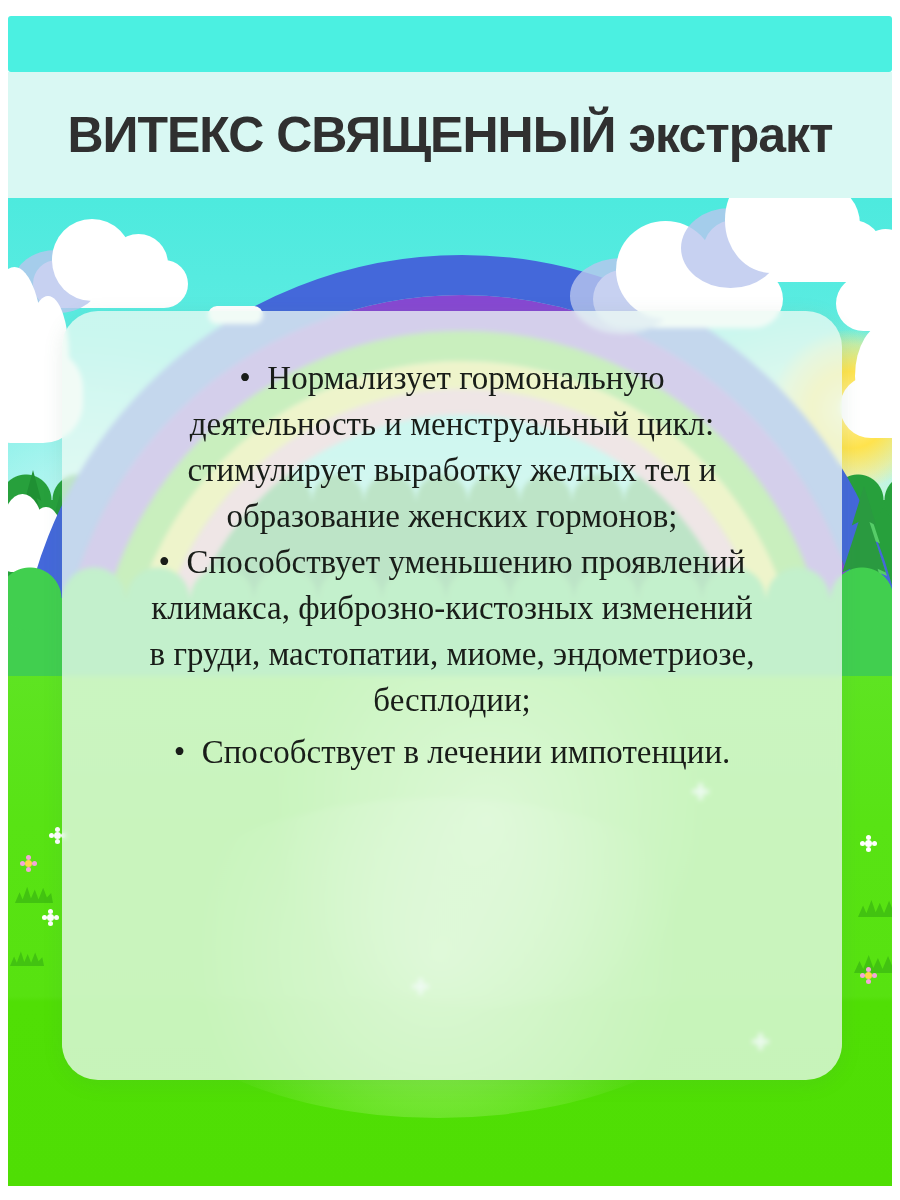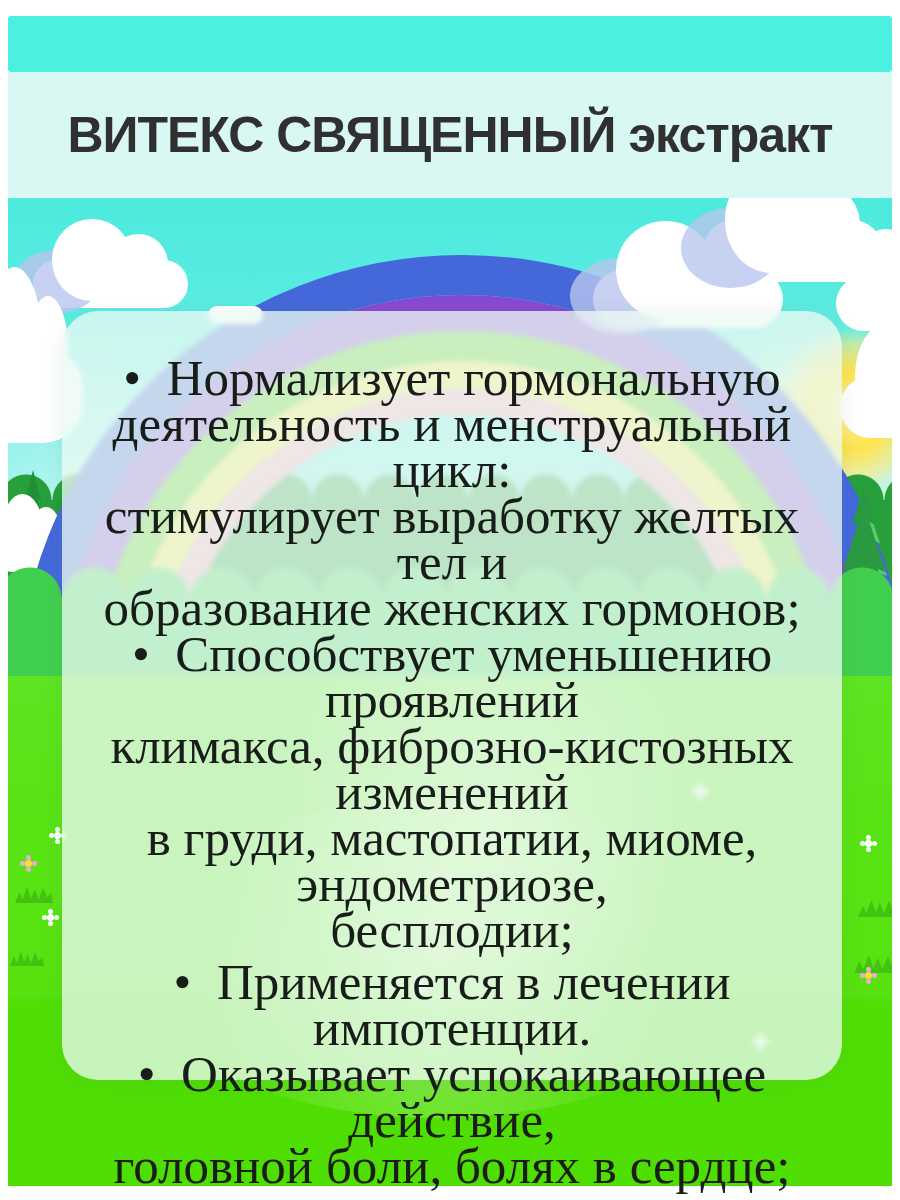--- a/index.html
+++ b/index.html
@@ -97,21 +97,21 @@
   .panel{
     position:absolute;left:62px;top:311px;width:780px;height:769px;
     background:rgba(237,250,243,0.76);
     border-radius:36px;z-index:10;
     -webkit-backdrop-filter:blur(2.5px);backdrop-filter:blur(2.5px);
     box-shadow:0 4px 20px rgba(70,130,100,.12);
   }
   .panel-text{
     position:absolute;inset:0;padding:44px 10px 18px 10px;z-index:11;
     text-align:center;color:#191d19;
-    font-size:51px;line-height:46px;
+    font-size:33px;line-height:46px;
   }
   .panel-text p{margin:0;white-space:pre-line;}
   .panel-text p.b2{}
   .panel-text p.b3{margin-top:6px;}
   .panel-text p.b4{margin-top:0px;}
   .panel-text p.b5{margin-top:10px;line-height:57px;}
 </style>
 </head>
 <body>
 
@@ -178,19 +178,17 @@
   <div class="panel">
     <div class="panel-text">
       <p class="b1">• Нормализует гормональную
 деятельность и менструальный цикл:
 стимулирует выработку желтых тел и
 образование женских гормонов;</p>
       <p class="b2">• Способствует уменьшению проявлений
 климакса, фиброзно-кистозных изменений
 в груди, мастопатии, миоме, эндометриозе,
 бесплодии;</p>
-      <p class="b3">• Применяется в лечении импотенции.</p>
-      <p class="b4">• Оказывает успокаивающее действие,
-головной боли, болях в сердце;</p>
+      <p class="b3">• Способствует в лечении импотенции.</p>
     </div>
   </div>
 
 </div>
 
 </body></html>

